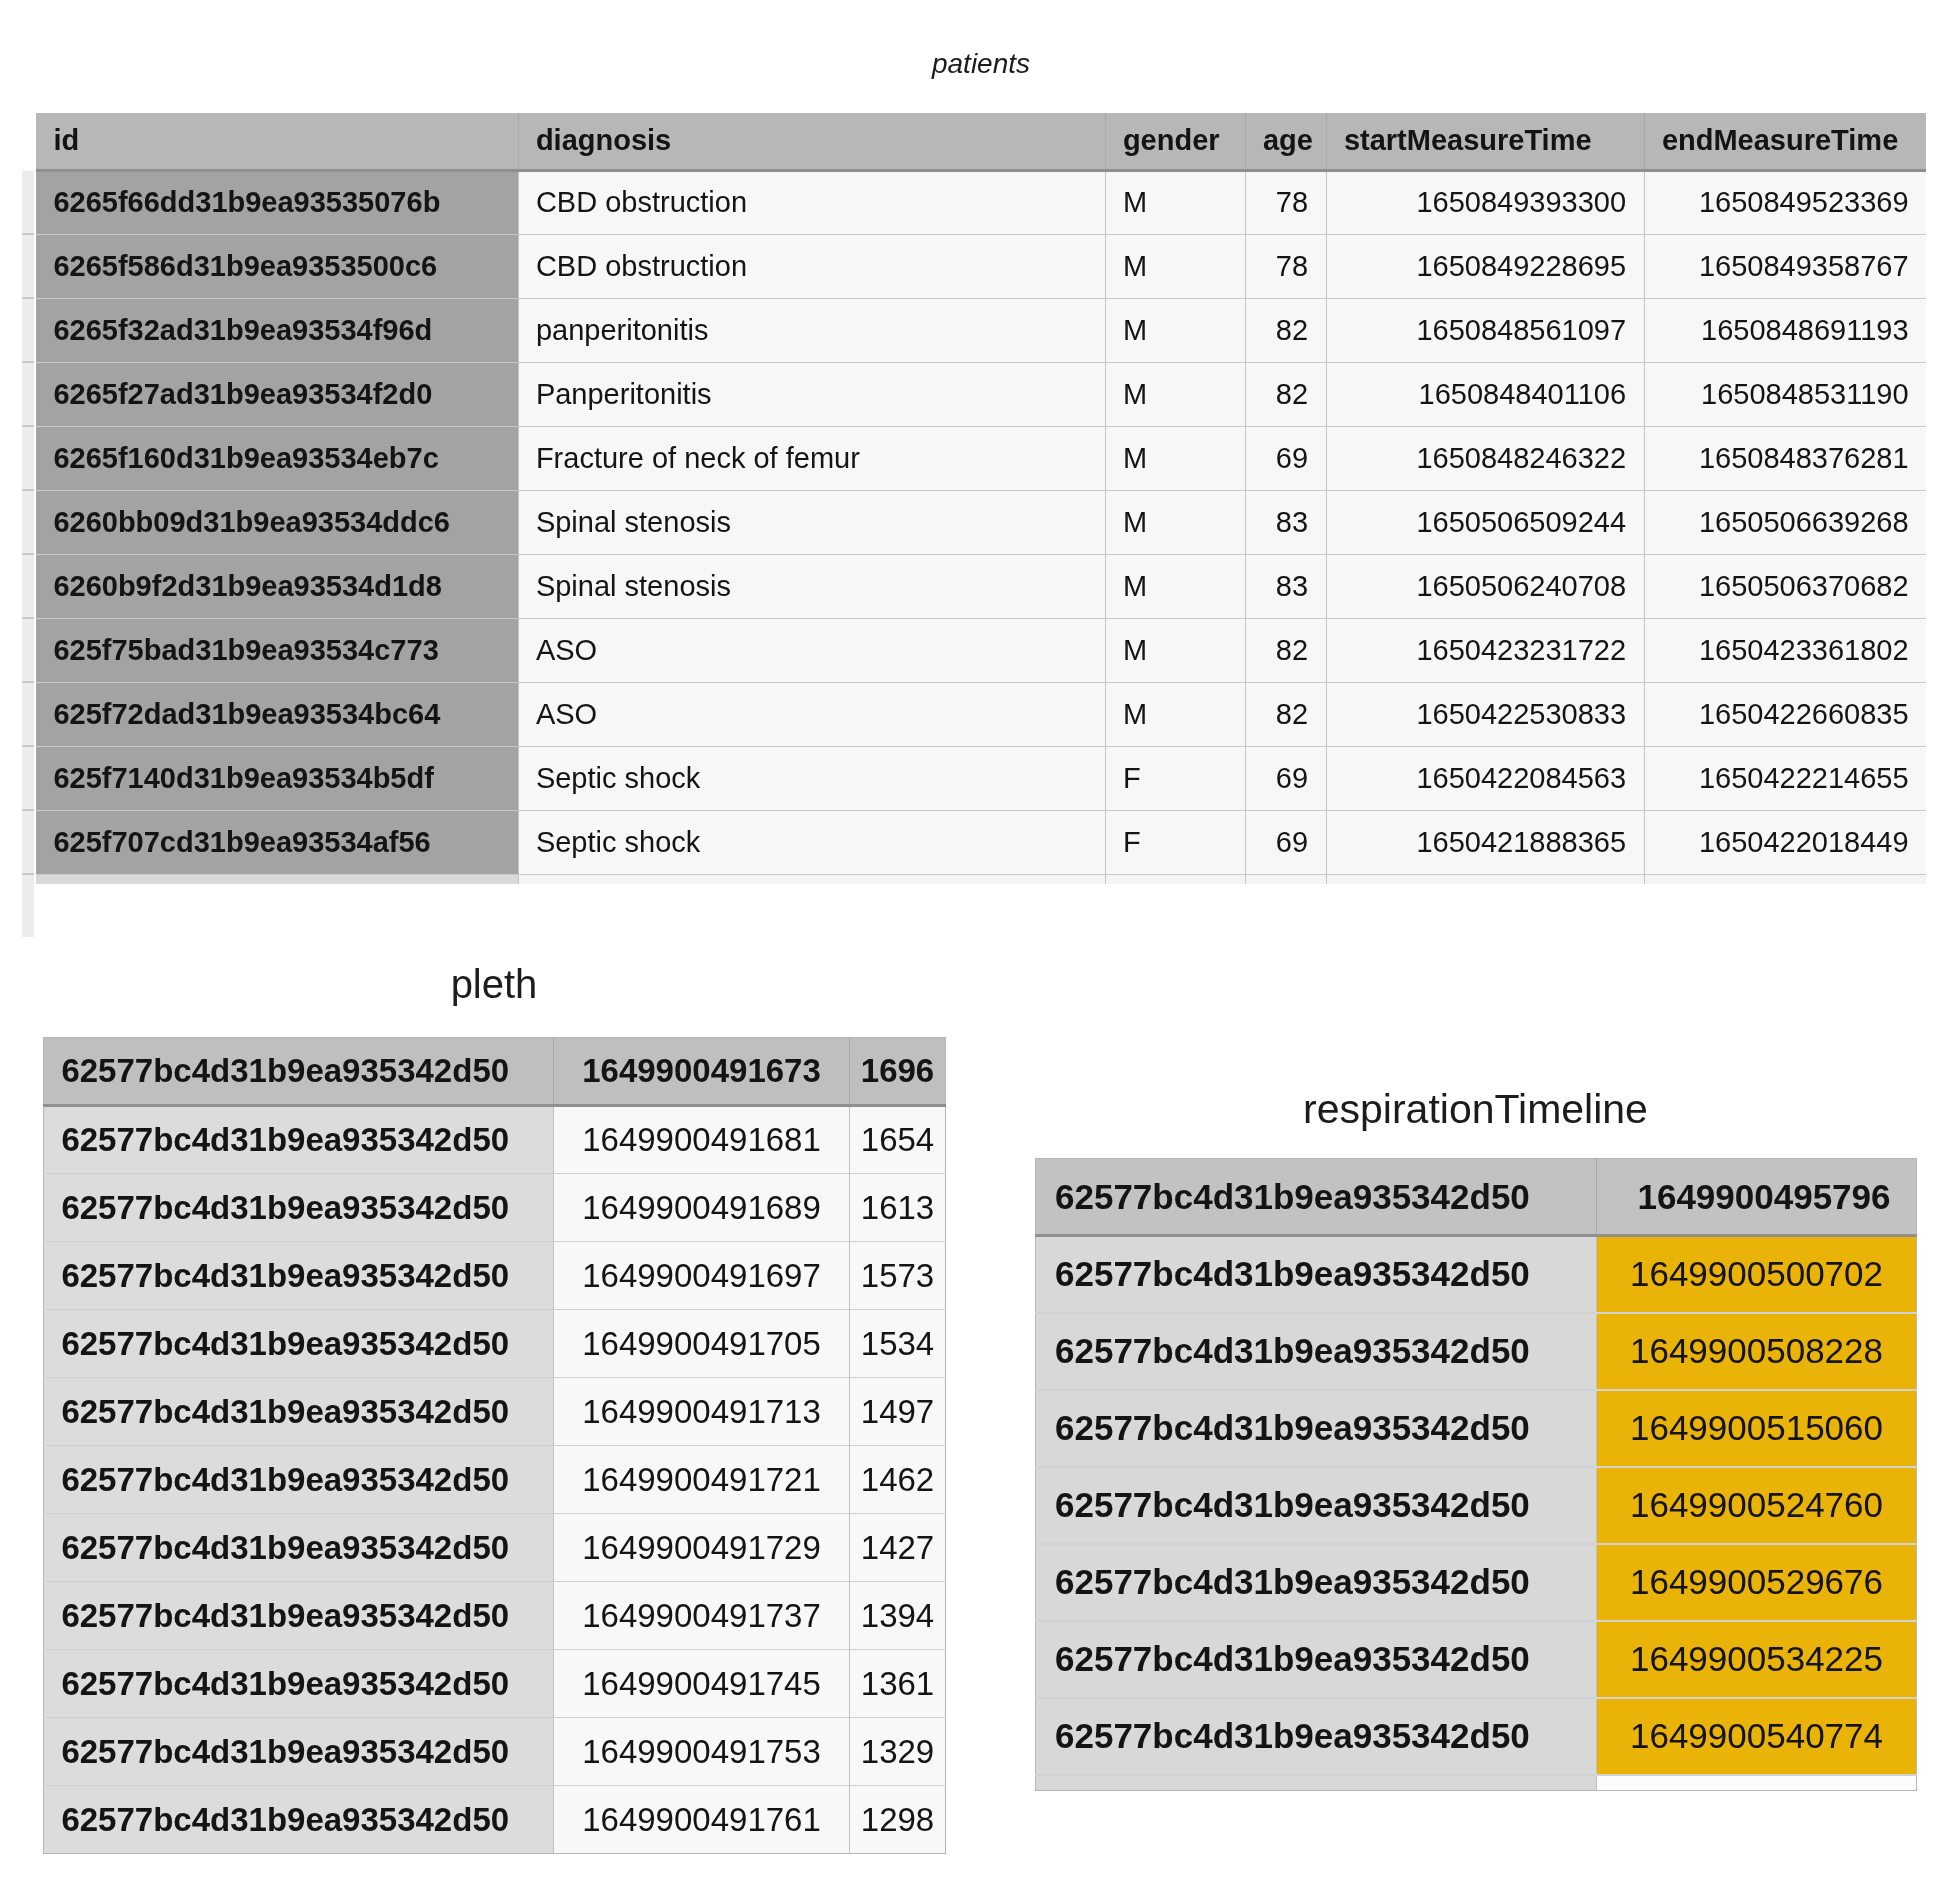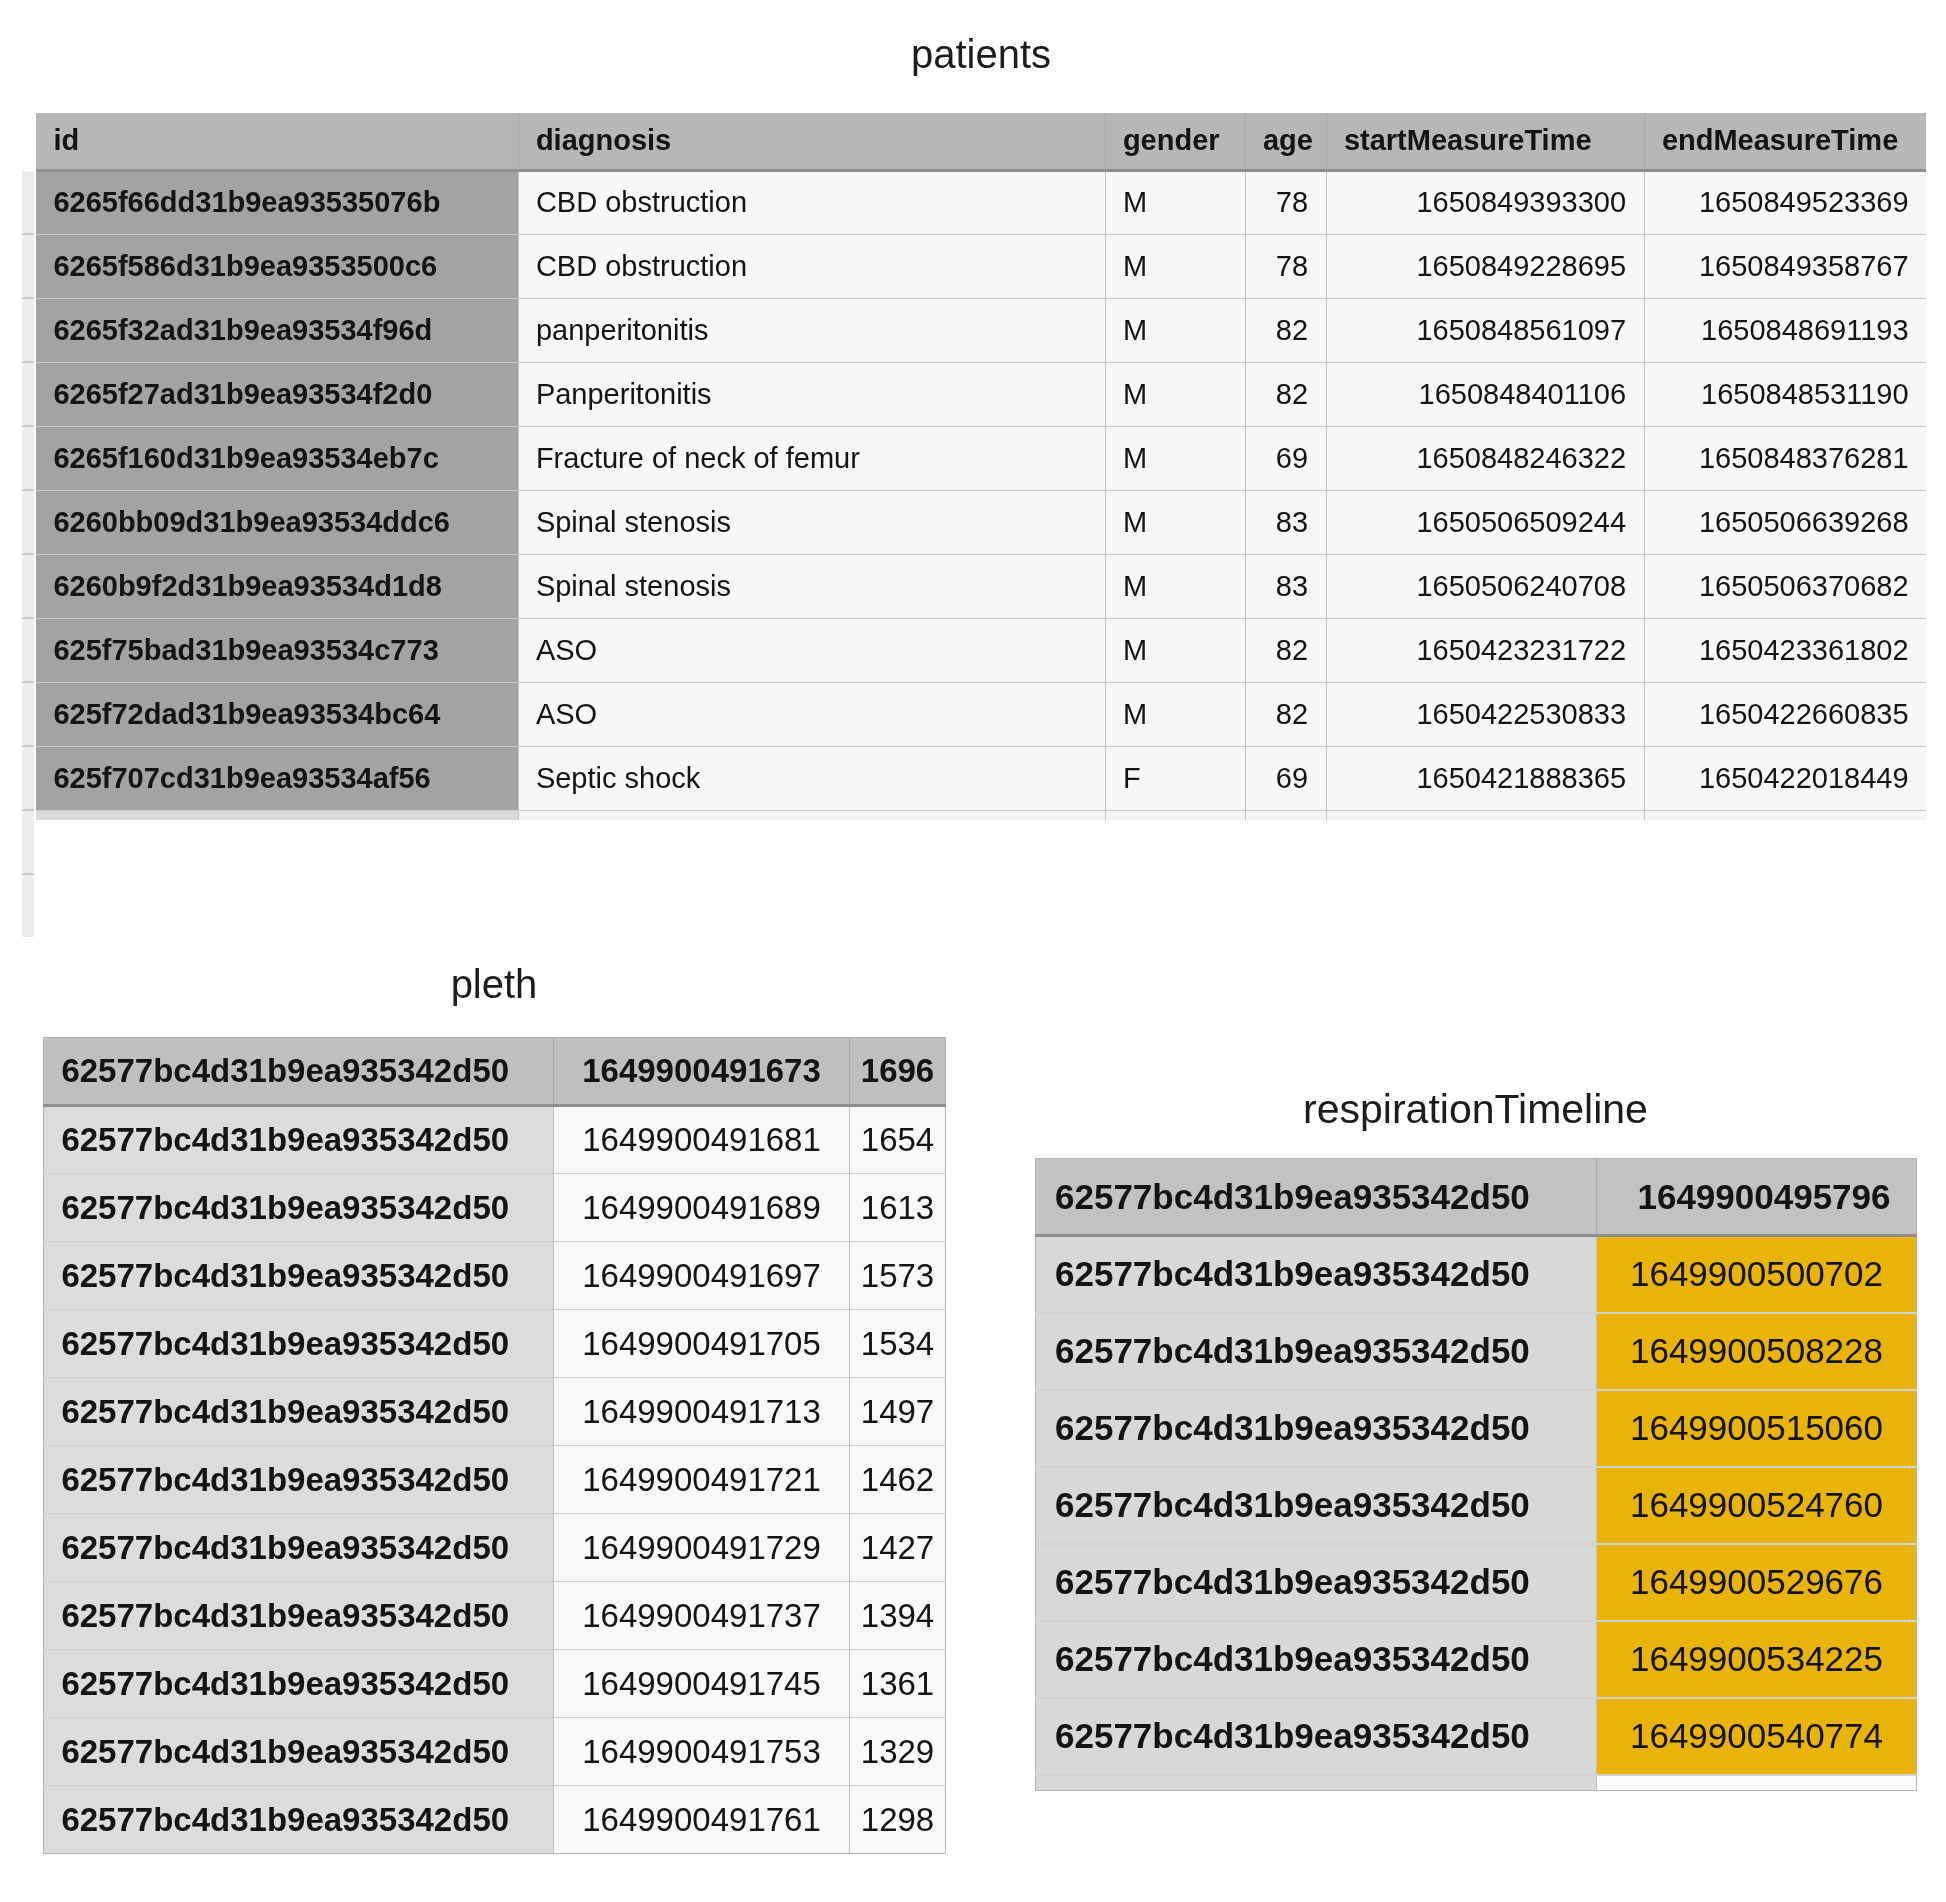--- a/index.html
+++ b/index.html
@@ -24,21 +24,21 @@
     overflow: hidden;
     white-space: nowrap;
     box-sizing: border-box;
   }
 
   .table-title {
     position: absolute;
     text-align: center;
     color: #1c1c1c;
   }
-  #patients-title { left: 36px;   top: 32px;   width: 1890px; font-size: 40px; }
+  #patients-title { left: 36px;   top: 48px;   width: 1890px; font-size: 28px; font-style: italic; }
   #pleth-title    { left: 43px;   top: 962px; width: 902px; font-size: 40px; }
   #resp-title     { left: 1035px; top: 1086px; width: 881px; font-size: 41px; }
 
   
   #patients-table { left: 36px; top: 113px; width: 1890px; }
   #patients-table th {
     height: 57px;
     background: #b7b7b7;
     font-weight: bold;
     font-size: 29px;
@@ -235,20 +235,28 @@
       </tr>
       <tr>
         <td>625f72dad31b9ea93534bc64</td>
         <td>ASO</td>
         <td>M</td>
         <td>82</td>
         <td>1650422530833</td>
         <td>1650422660835</td>
       </tr>
       <tr>
+        <td>625f7140d31b9ea93534b5df</td>
+        <td>Septic shock</td>
+        <td>F</td>
+        <td>69</td>
+        <td>1650422084563</td>
+        <td>1650422214655</td>
+      </tr>
+      <tr>
         <td>625f707cd31b9ea93534af56</td>
         <td>Septic shock</td>
         <td>F</td>
         <td>69</td>
         <td>1650421888365</td>
         <td>1650422018449</td>
       </tr>
     </tbody>
   <tbody class="sliver">
     <tr>

